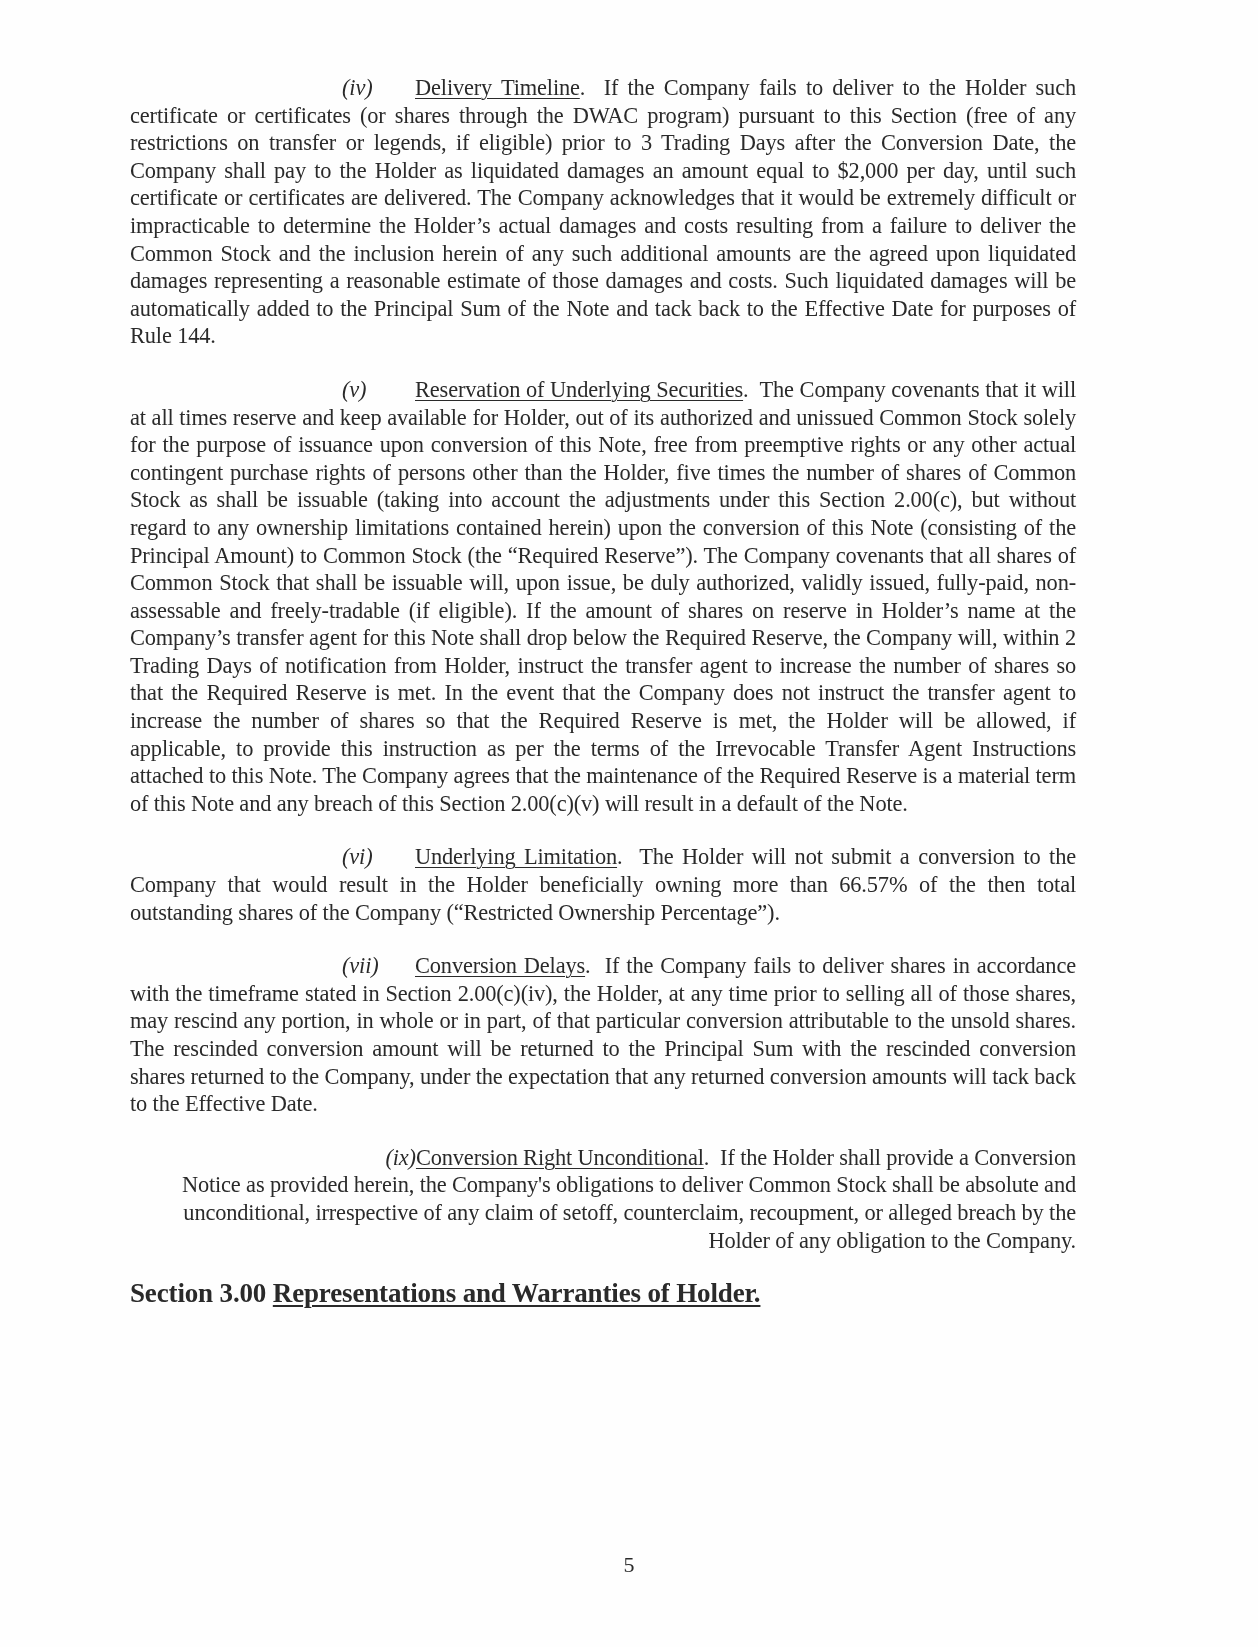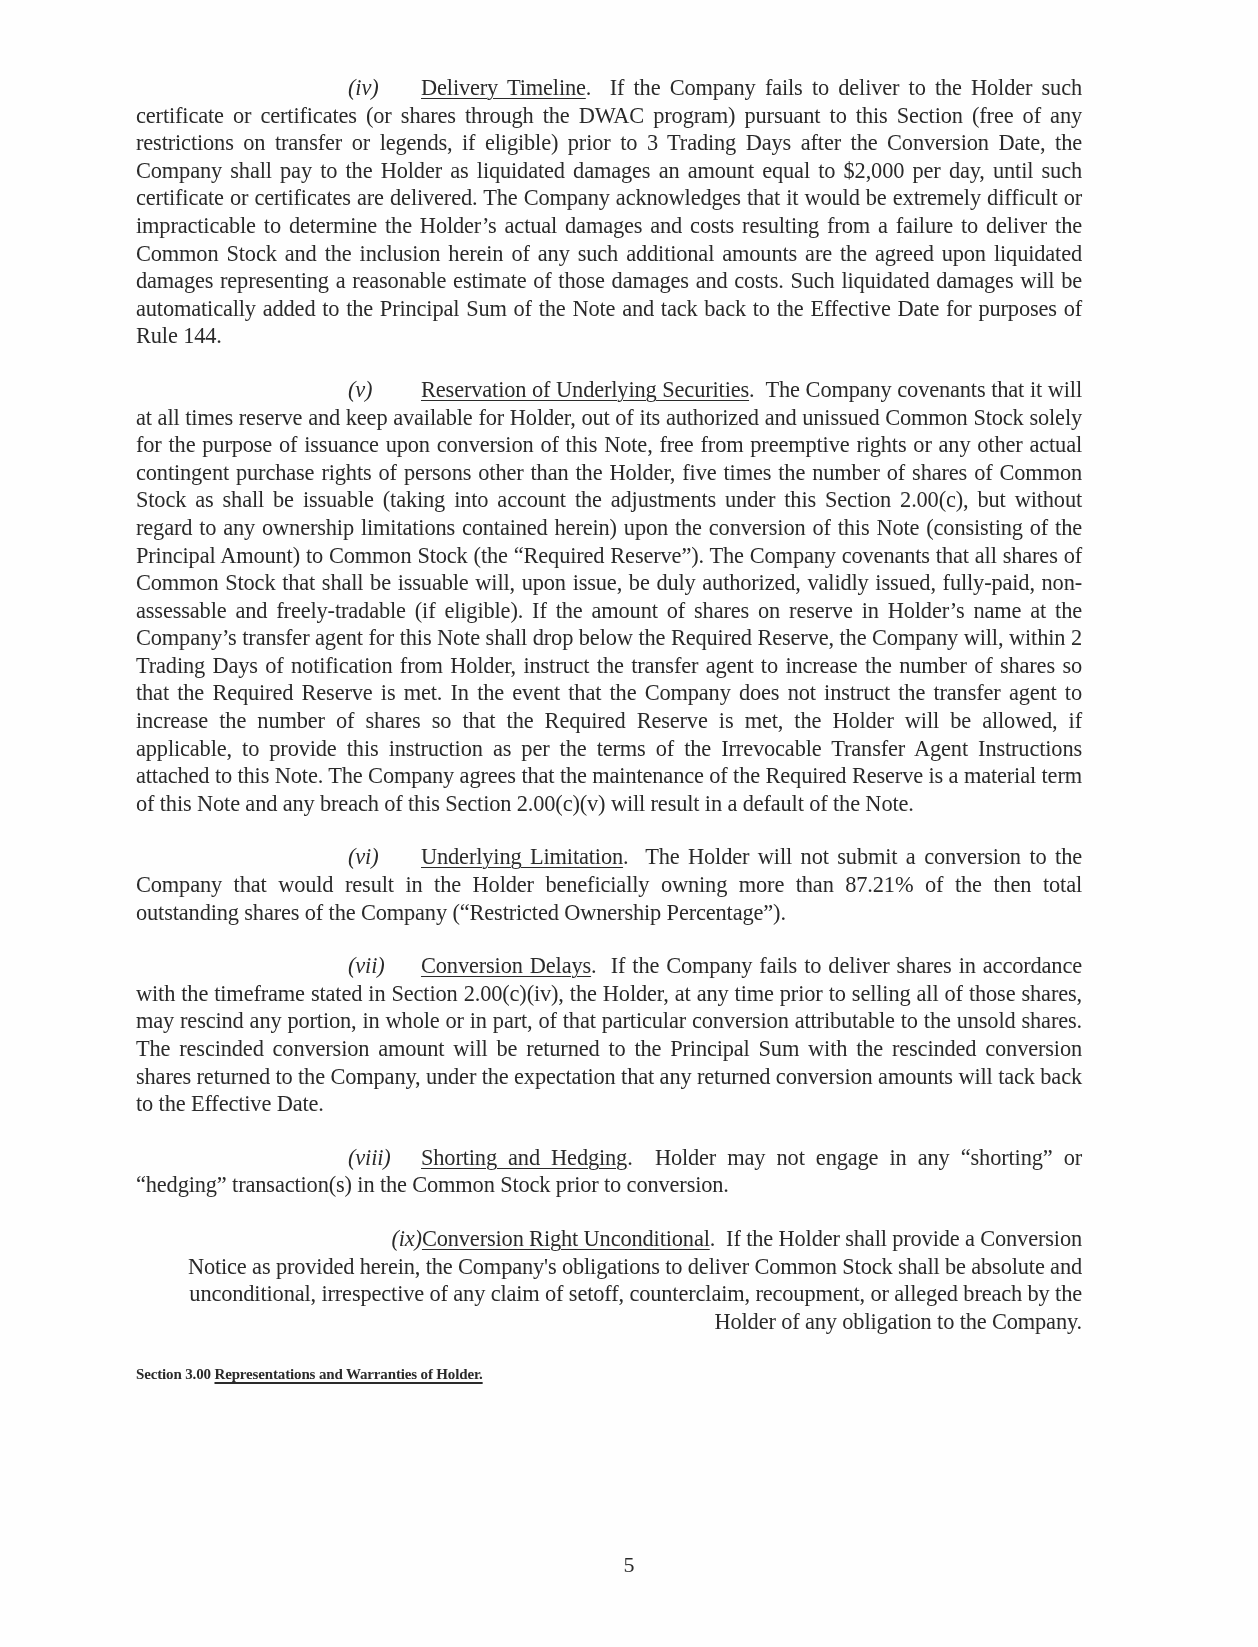--- a/index.html
+++ b/index.html
@@ -10,21 +10,21 @@
     body {
       width: 1258px;
       height: 1647px;
       position: relative;
       overflow: hidden;
       font-family: "Liberation Serif", "DejaVu Serif", serif;
       color: #2a2a2a;
     }
     .page {
       position: absolute;
-      left: 136px;
+      left: 130px;
       top: 74px;
       width: 946px;
       font-size: 22.4px;
       line-height: 27.6px;
       text-align: justify;
       letter-spacing: -0.15px;
     }
     .para {
       margin: 0 0 26px 0;
       text-indent: 0;
@@ -39,21 +39,21 @@
       width: 73px;
     }
     .title {
       text-decoration: underline;
       text-underline-offset: 3px;
       text-decoration-thickness: 1px;
     }
     b { font-weight: normal; }
     .section-heading {
       font-weight: bold;
-      font-size: 15px;
+      font-size: 27px;
       margin-top: 10px;
     }
     .section-heading .sec-title {
       text-decoration: underline;
       text-underline-offset: 3px;
       text-decoration-thickness: 1.5px;
     }
     .page-number {
       position: absolute;
       top: 1552px;
@@ -72,30 +72,27 @@
 
   <p class="para">
     <span class="lead"><span class="num">(iv)</span></span><span class="title">Delivery Timeline</span>.&nbsp; <span>If the Company fails to deliver to the Holder such certificate or certificates (or shares through the DWAC program) pursuant to this Section (free of any restrictions on transfer or legends, if eligible) prior to 3 Trading Days after the Conversion Date, the Company shall pay to the Holder as liquidated damages an amount equal to $2,000 per day, until such certificate or certificates are delivered.  The Company acknowledges that it would be extremely difficult or impracticable to determine the Holder’s actual damages and costs resulting from a failure to deliver the Common Stock and the inclusion herein of any such additional amounts are the agreed upon liquidated damages representing a reasonable estimate of those damages and costs.  Such liquidated damages will be automatically added to the Principal Sum of the Note and tack back to the Effective Date for purposes of Rule 144.</span>
   </p>
 
   <p class="para">
     <span class="lead"><span class="num">(v)</span></span><span class="title">Reservation of Underlying Securities</span>.&nbsp; <span>The Company covenants that it will at all times reserve and keep available for Holder, out of its authorized and unissued Common Stock solely for the purpose of issuance upon conversion of this Note, free from preemptive rights or any other actual contingent purchase rights of persons other than the Holder, </span><b>five times</b><span> the number of shares of Common Stock as shall be issuable (taking into account the adjustments under this Section 2.00(c), but without regard to any ownership limitations contained herein) upon the conversion of this Note (consisting of the Principal Amount) to Common Stock (the “</span><b>Required Reserve</b><span>”).  The Company covenants that all shares of Common Stock that shall be issuable will, upon issue, be duly authorized, validly issued, fully-paid, non-assessable and freely-tradable (if eligible).  If the amount of shares on reserve in Holder’s name at the Company’s transfer agent for this Note shall drop below the Required Reserve, the Company will, within 2 Trading Days of notification from Holder, instruct the transfer agent to increase the number of shares so that the Required Reserve is met. In the event that the Company does not instruct the transfer agent to increase the number of shares so that the Required Reserve is met, the Holder will be allowed, if applicable, to provide this instruction as per the terms of the Irrevocable Transfer Agent Instructions attached to this Note. The Company agrees that the maintenance of the Required Reserve is a material term of this Note and any breach of this Section 2.00(c)(v) will result in a default of the Note.</span>
   </p>
 
   <p class="para">
-    <span class="lead"><span class="num">(vi)</span></span><span class="title">Underlying Limitation</span>.&nbsp; <span>The Holder will not submit a conversion to the Company that would result in the Holder beneficially owning more than 87.21% of the then total outstanding shares of the Company (“</span><b>Restricted Ownership Percentage</b><span>”).</span>
+    <span class="lead"><span class="num">(vi)</span></span><span class="title">Underlying Limitation</span>.&nbsp; <span>The Holder will not submit a conversion to the Company that would result in the Holder beneficially owning more than 66.57% of the then total outstanding shares of the Company (“</span><b>Restricted Ownership Percentage</b><span>”).</span>
   </p>
 
   <p class="para">
     <span class="lead"><span class="num">(vii)</span></span><span class="title">Conversion Delays</span>.&nbsp; <span>If the Company fails to deliver shares in accordance with the timeframe stated in Section 2.00(c)(iv), the Holder, at any time prior to selling all of those shares, may rescind any portion, in whole or in part, of that particular conversion attributable to the unsold shares.  The rescinded conversion amount will be returned to the Principal Sum with the rescinded conversion shares returned to the Company, under the expectation that any returned conversion amounts will tack back to the Effective Date.</span>
   </p>
 
-  <p class="para">
-    <span class="lead"><span class="num">(viii)</span></span><span class="title">Shorting and Hedging</span>.&nbsp; <span>Holder may not engage in any “shorting” or “hedging” transaction(s) in the Common Stock prior to conversion.</span>
-  </p>
 
   <p class="para" style="text-align:right;">
     <span class="lead"><span class="num">(ix)</span></span><span class="title">Conversion Right Unconditional</span>.&nbsp; <span>If the Holder shall provide a Conversion Notice as provided herein, the Company's obligations to deliver Common Stock shall be absolute and unconditional, irrespective of any claim of setoff, counterclaim, recoupment, or alleged breach by the Holder of any obligation to the Company.</span>
   </p>
 
   <div class="section-heading">
     <span>Section 3.00</span>
     <span class="sec-title">Representations and Warranties of Holder.</span>
   </div>
 

